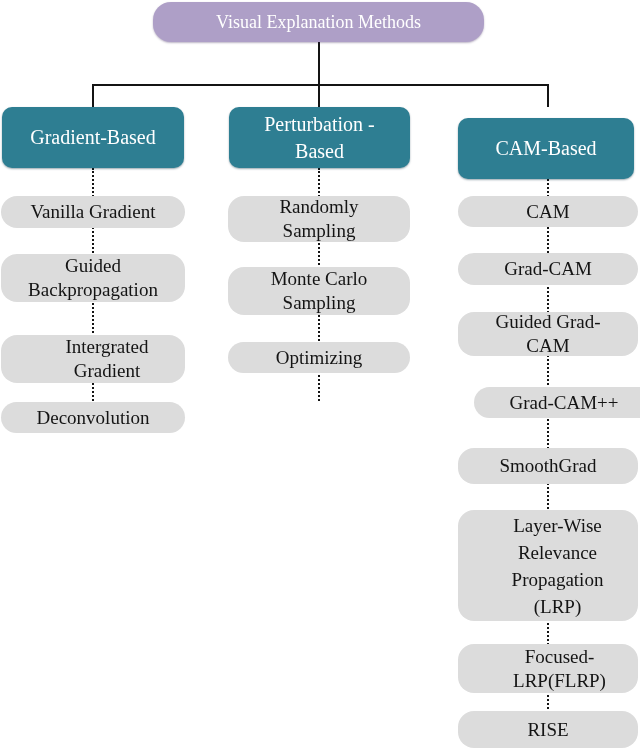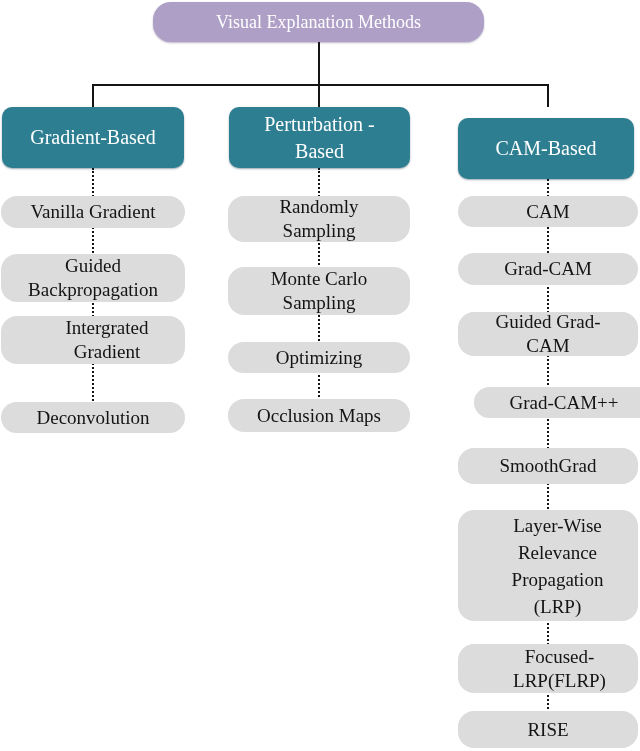--- a/index.html
+++ b/index.html
@@ -82,30 +82,29 @@
   <div class="dotted" style="left:547px; top:168px; height:545px;"></div>
 
   <div class="node branch" style="left:2px; top:107px; width:182px; height:61px;">Gradient-Based</div>
   <div class="node branch" style="left:229px; top:107px; width:181px; height:61px;">Perturbation -
 Based</div>
   <div class="node branch" style="left:458px; top:118px; width:176px; height:61px;">CAM-Based</div>
 
   <div class="node item" style="left:1px; top:196px; width:184px; height:32px;">Vanilla Gradient</div>
   <div class="node item" style="left:1px; top:254px; width:184px; height:48px;">Guided
 Backpropagation</div>
-  <div class="node item" style="left:1px; top:316px; width:184px; height:48px;padding-left:32px;">Intergrated
+  <div class="node item" style="left:1px; top:335px; width:184px; height:48px;padding-left:32px;">Intergrated
 Gradient</div>
   <div class="node item" style="left:1px; top:402px; width:184px; height:31px;">Deconvolution</div>
 
   <div class="node item" style="left:228px; top:196px; width:182px; height:46px;">Randomly
 Sampling</div>
   <div class="node item" style="left:228px; top:267px; width:182px; height:48px;">Monte Carlo
 Sampling</div>
   <div class="node item" style="left:228px; top:342px; width:182px; height:31px;">Optimizing</div>
-  <div class="node item" style="left:228px; top:399px; width:182px; height:33px;">Occlusion Maps</div>
 
   <div class="node item" style="left:458px; top:196px; width:180px; height:31px;">CAM</div>
   <div class="node item" style="left:458px; top:253px; width:180px; height:32px;">Grad-CAM</div>
   <div class="node item" style="left:458px; top:312px; width:180px; height:44px;">Guided Grad-
 CAM</div>
   <div class="node item" style="left:458px; top:387px; width:180px; height:31px;margin-left:16px;">Grad-CAM++</div>
   <div class="node item" style="left:458px; top:448px; width:180px; height:36px;">SmoothGrad</div>
   <div class="node item tall" style="left:458px; top:510px; width:180px; height:111px;padding-left:23px;">Layer-Wise
 Relevance
 Propagation

